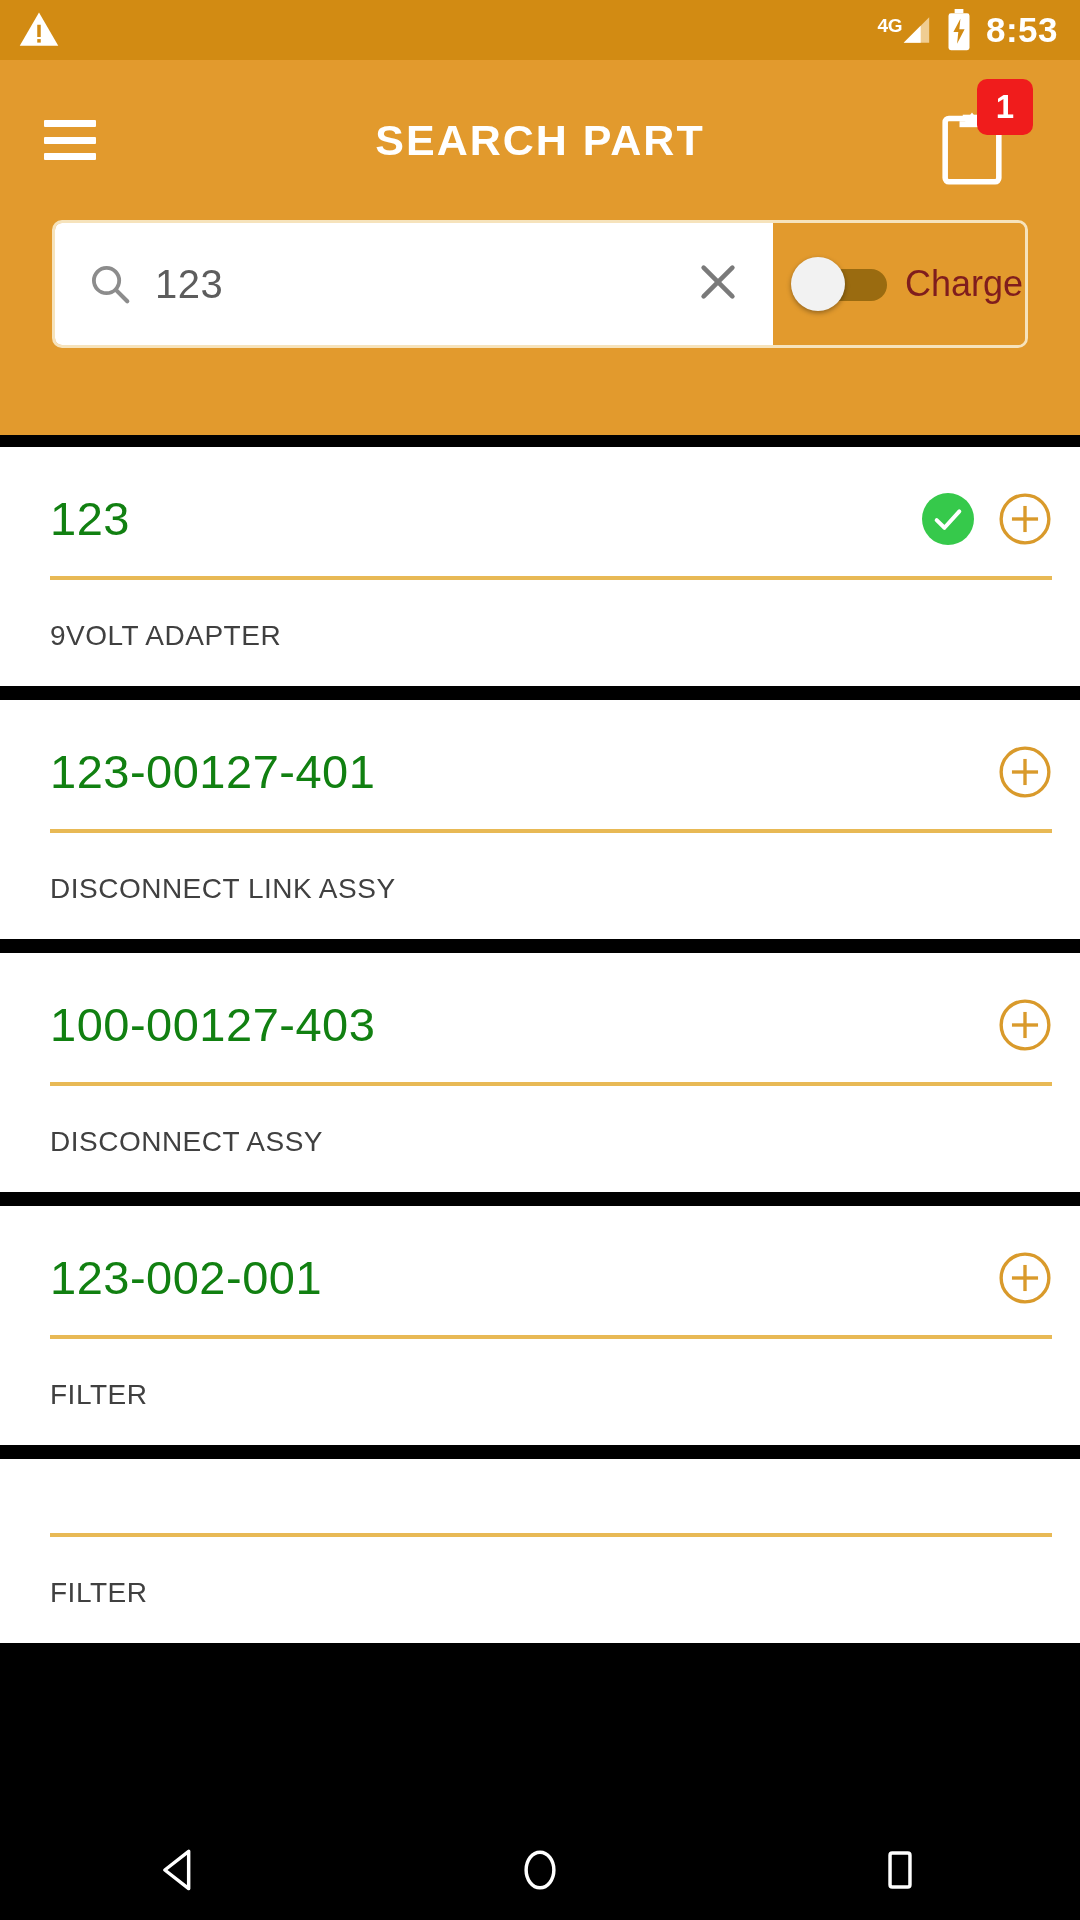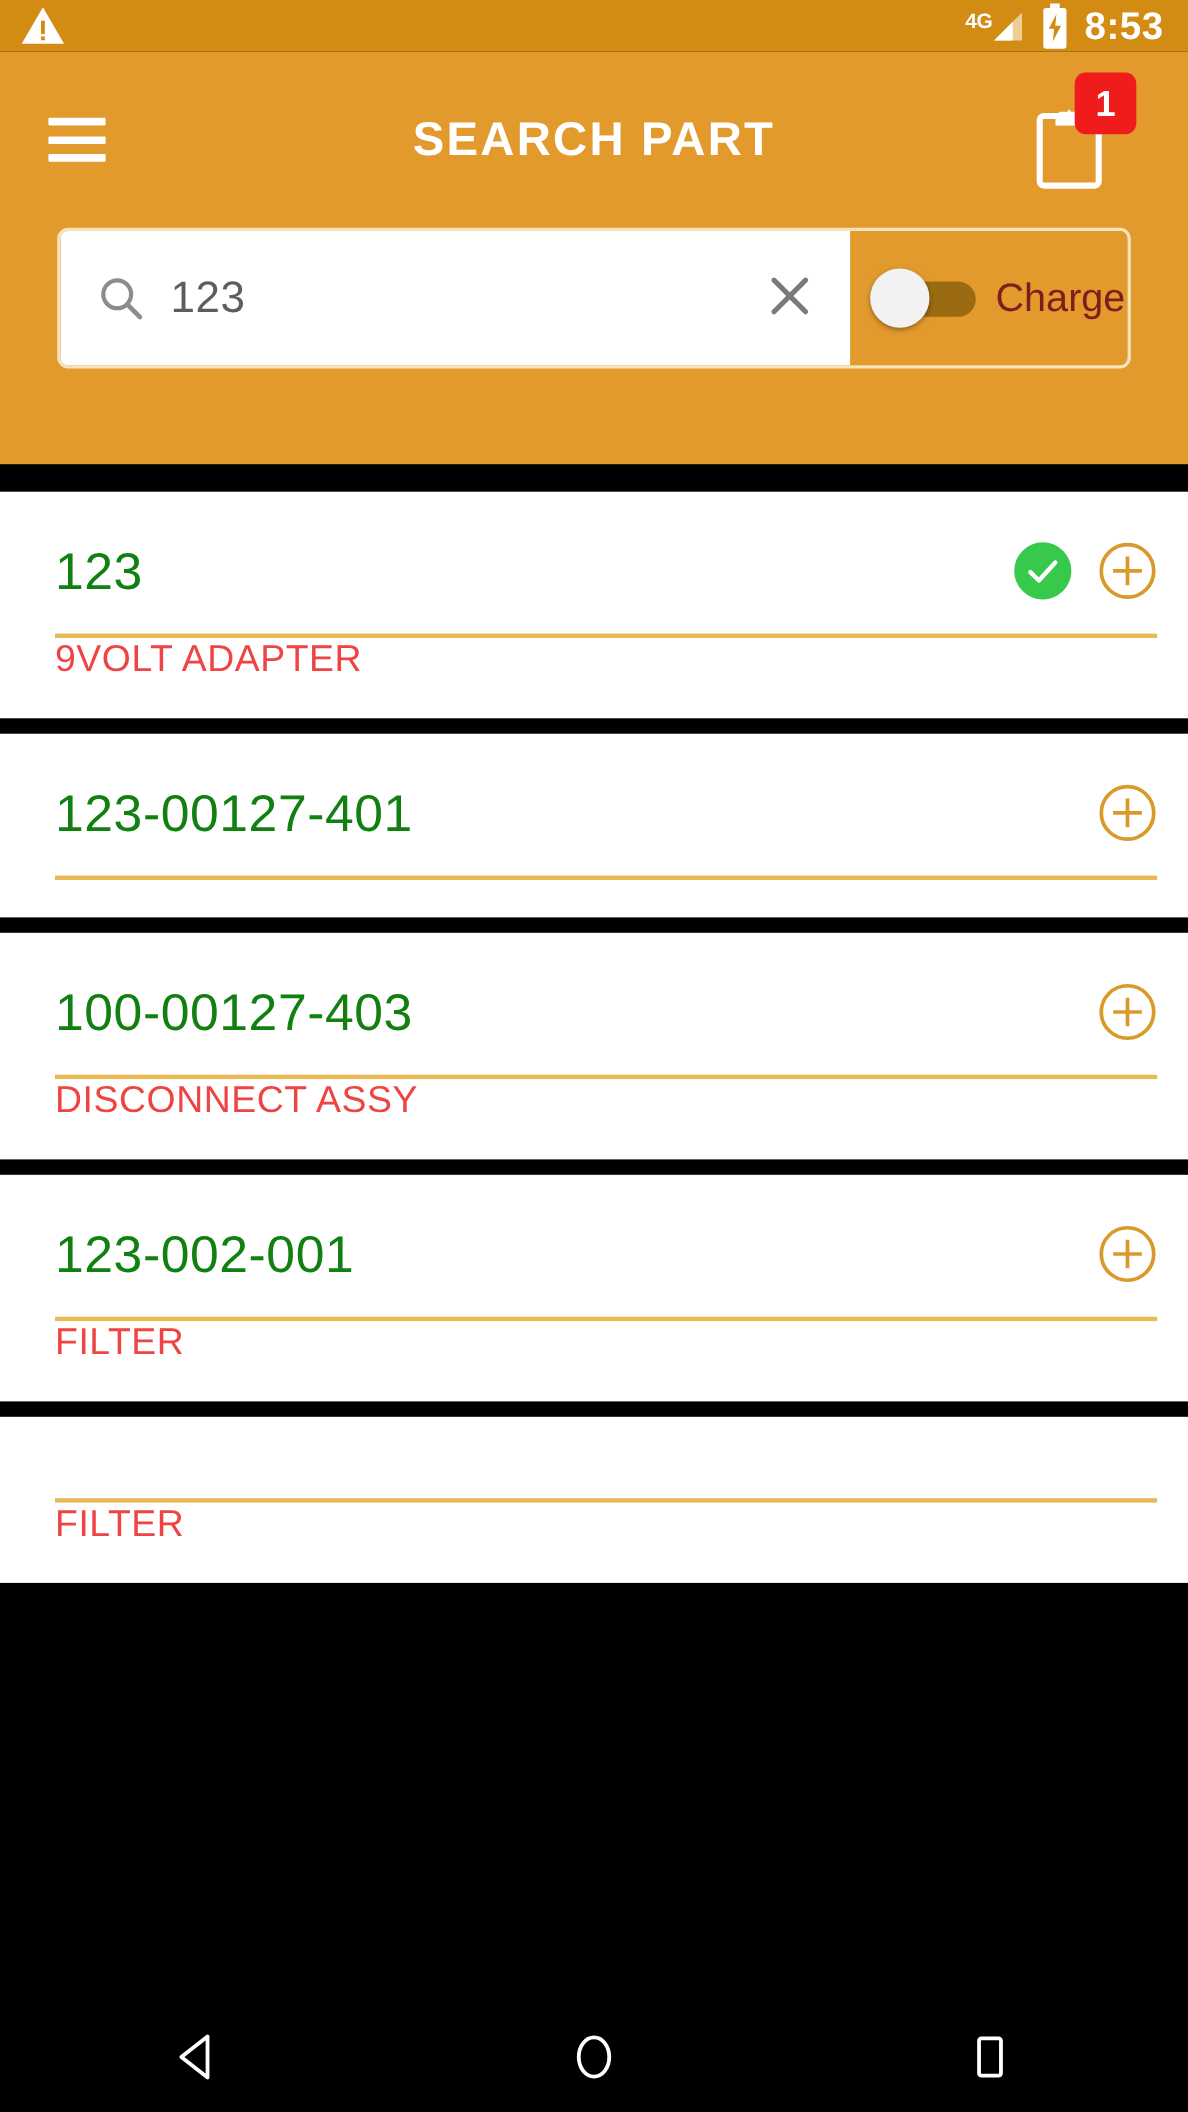--- a/index.html
+++ b/index.html
@@ -5,21 +5,21 @@
   * { margin:0; padding:0; box-sizing:border-box; }
   html,body {
     width:1080px; height:1920px;
     background:#000;
     font-family:"Liberation Sans", sans-serif;
     overflow:hidden;
   }
 
   
   .status-bar{
-    height:47px; background:#d28b13;
+    height:60px; background:#d28b13;
     display:flex; align-items:center; justify-content:space-between;
     padding:0 22px 0 18px;
   }
   .status-left{ display:flex; align-items:center; }
   .warn-icon{ width:42px; height:42px; display:block; }
   .status-right{ display:flex; align-items:center; gap:12px; }
   .net-wrap{ display:flex; align-items:flex-end; position:relative; }
   .net-4g{
     color:#fff; font-size:19px; font-weight:bold; line-height:1;
     position:relative; top:-12px; left:4px; letter-spacing:-0.5px;
@@ -102,21 +102,21 @@
   .card-actions{ display:flex; align-items:center; gap:24px; }
   .check-circle{
     width:52px; height:52px; border-radius:50%; background:#36c94b;
     display:flex; align-items:center; justify-content:center;
   }
   .plus-btn{ width:54px; height:54px; cursor:pointer; }
   .divider{
     height:4px; background:#e8b955; margin:30px 0 0 0; width:100%;
   }
   .desc{
-    color:#ef4444; font-size:34px; letter-spacing:0.5px; 
+    color:#404040; font-size:28px; letter-spacing:0.5px; margin-top:40px;
   }
 
   
   .navbar{
     position:absolute; bottom:0; left:0; right:0;
     height:100px; background:#000;
     display:flex; align-items:center; justify-content:space-around;
   }
   .nav-btn{ width:120px; height:100px; display:flex; align-items:center; justify-content:center; cursor:pointer; }
 </style>
@@ -218,20 +218,21 @@
       <span class="part-no">123-00127-401</span>
       <div class="card-actions">
         <svg class="plus-btn" viewBox="0 0 24 24">
           <circle cx="12" cy="12" r="10.6" fill="none" stroke="#d99a2b" stroke-width="1.5"></circle>
           <line x1="12" y1="6.2" x2="12" y2="17.8" stroke="#d99a2b" stroke-width="1.5"></line>
           <line x1="6.2" y1="12" x2="17.8" y2="12" stroke="#d99a2b" stroke-width="1.5"></line>
         </svg>
       </div>
     </div>
     <div class="divider"></div>
+    <div class="desc">DISCONNECT LINK ASSY</div>
   </div>
 
   <div class="card">
     <div class="card-top">
       <span class="part-no">100-00127-403</span>
       <div class="card-actions">
         <svg class="plus-btn" viewBox="0 0 24 24">
           <circle cx="12" cy="12" r="10.6" fill="none" stroke="#d99a2b" stroke-width="1.5"></circle>
           <line x1="12" y1="6.2" x2="12" y2="17.8" stroke="#d99a2b" stroke-width="1.5"></line>
           <line x1="6.2" y1="12" x2="17.8" y2="12" stroke="#d99a2b" stroke-width="1.5"></line>

